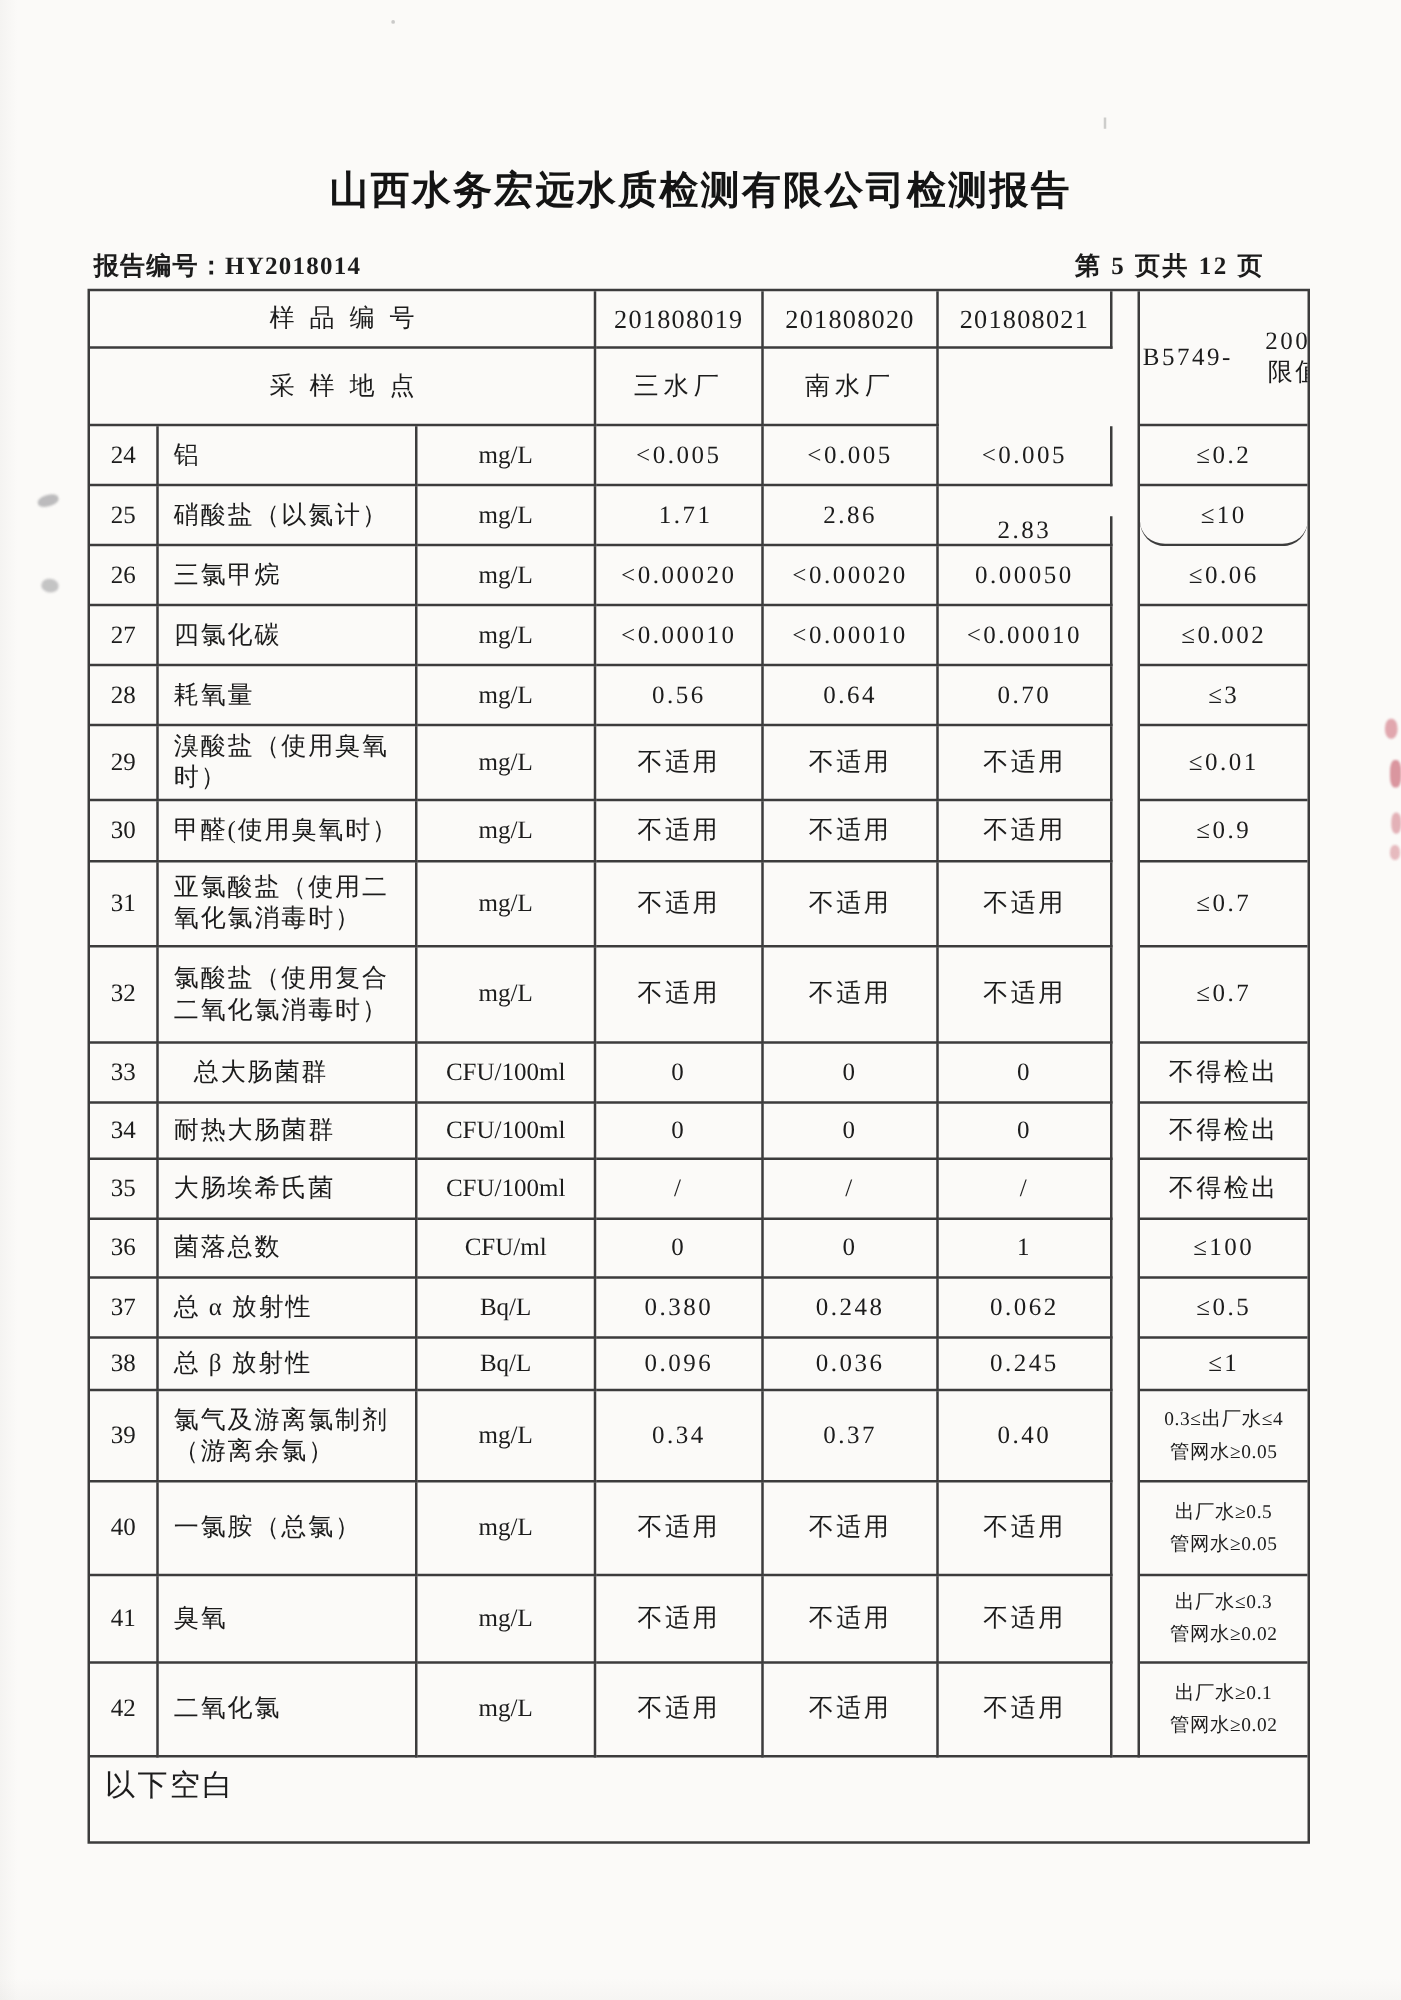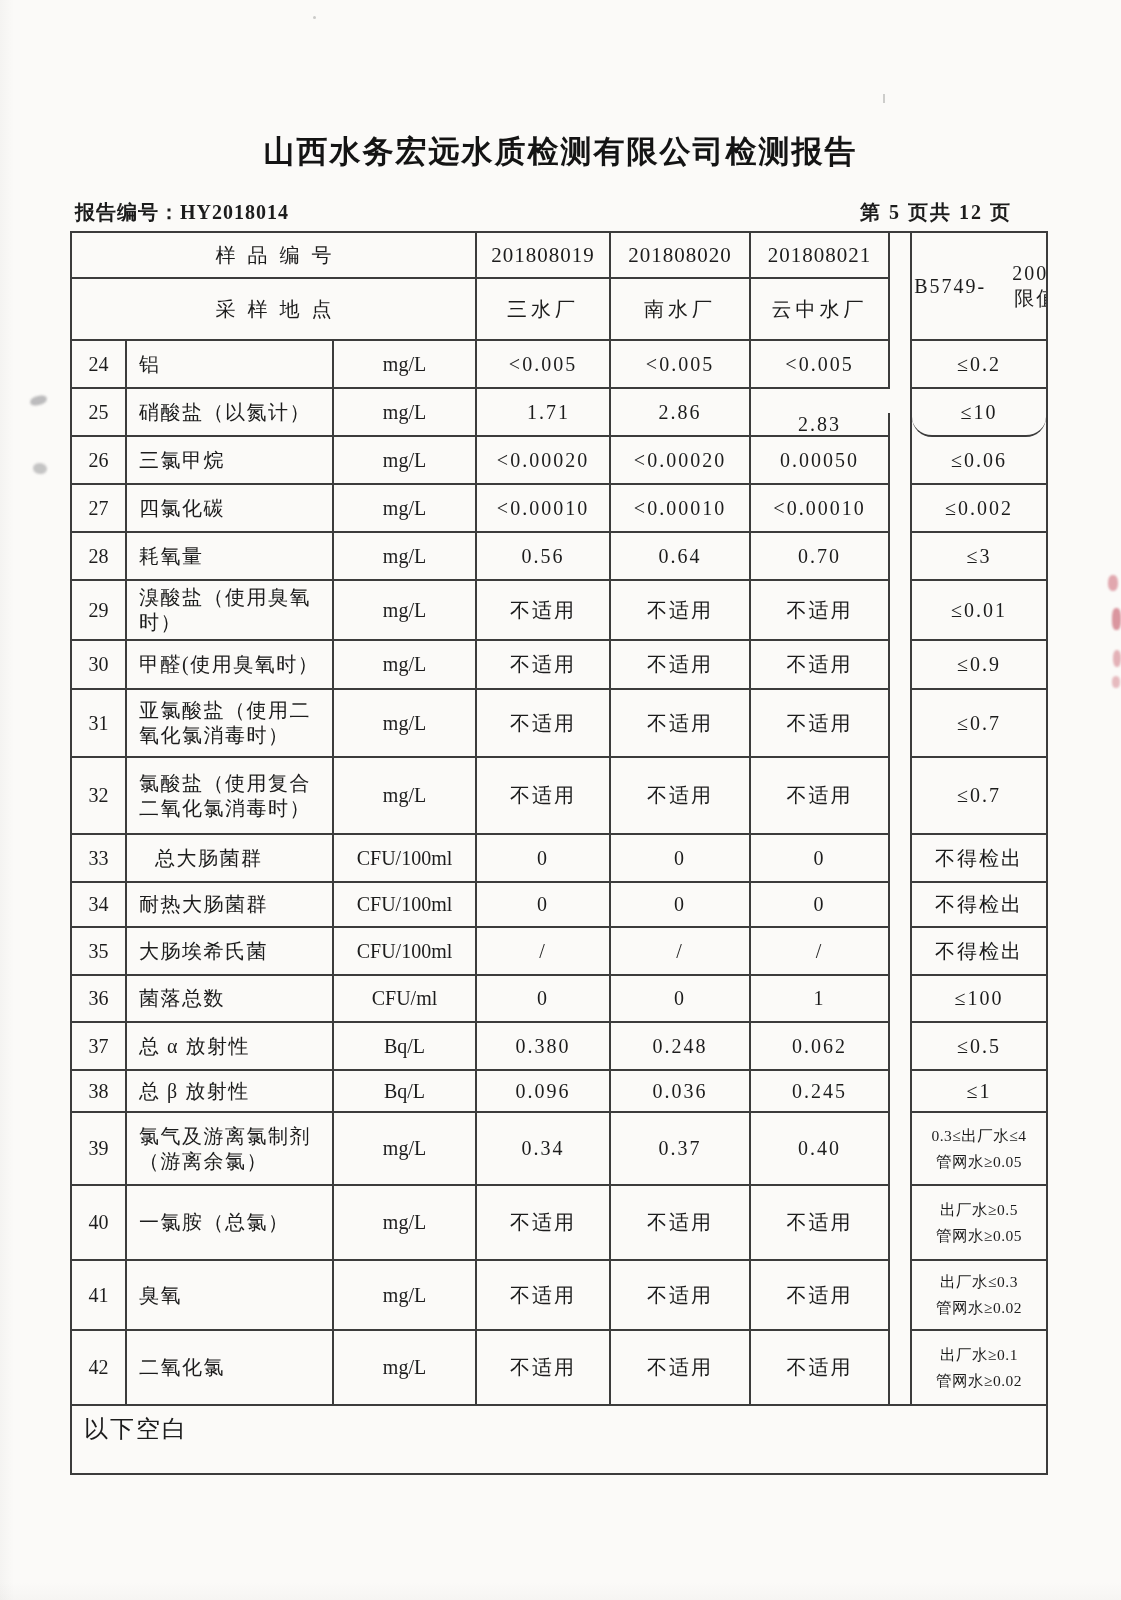--- a/index.html
+++ b/index.html
@@ -111,21 +111,20 @@
 
   <div class="report-table" id="report-table">
 
     <div class="cell sample-label">样品编号</div>
     <div class="cell sid" style="grid-area:1/4/2/5">201808019</div>
     <div class="cell sid" style="grid-area:1/5/2/6">201808020</div>
     <div class="cell sid" style="grid-area:1/6/2/7">201808021</div>
     <div class="cell loc-label">采样地点</div>
     <div class="cell loc" style="grid-area:2/4/3/5">三水厂</div>
     <div class="cell loc" style="grid-area:2/5/3/6">南水厂</div>
-    <div class="cell loc" style="grid-area:2/6/3/7">云中水厂</div>
     <div class="cell spacer"></div>
     <div class="cell limit-header">
       <span>GB5749-</span>
       <span>2006 限值</span>
     </div>
 
   <div class="cell no" style="grid-area: 3 / 1;">24</div>
   <div class="cell name" style="grid-area: 3 / 2;">铝</div>
   <div class="cell unit" style="grid-area: 3 / 3;">mg/L</div>
   <div class="cell val" style="grid-area: 3 / 4;">&lt;0.005</div>

